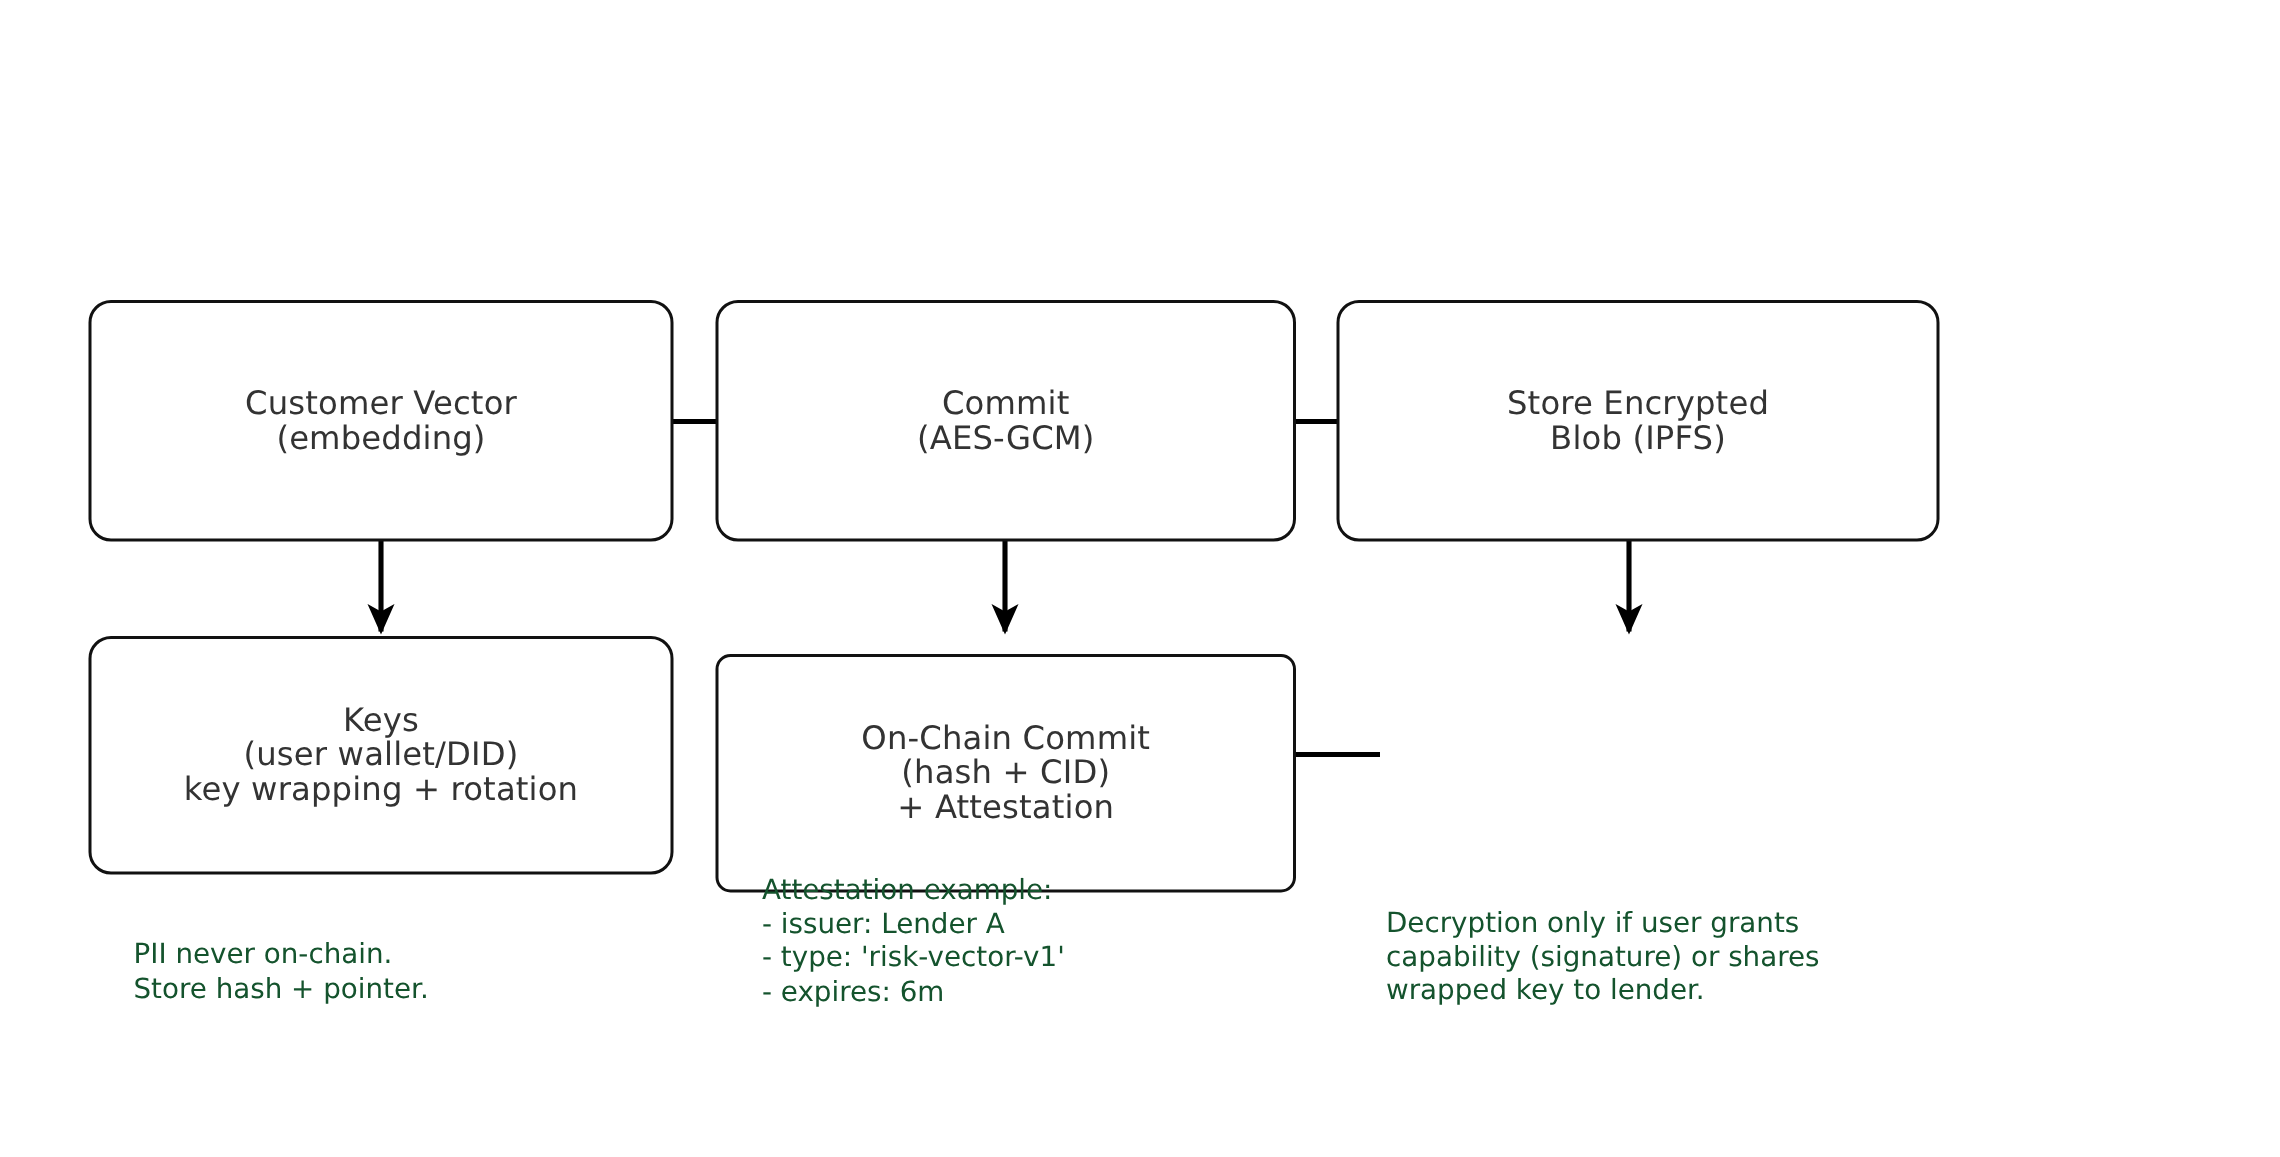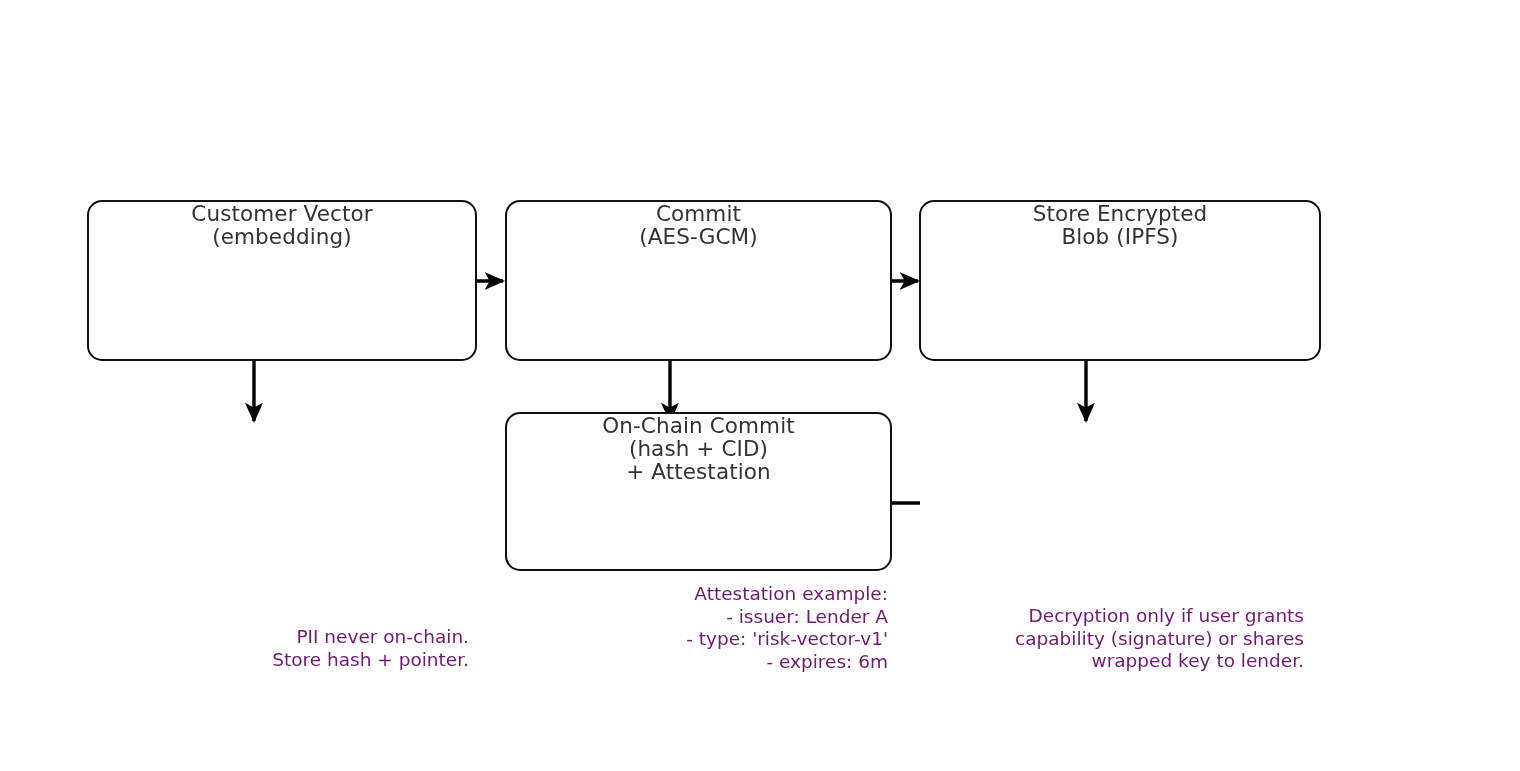--- a/index.html
+++ b/index.html
@@ -19,58 +19,57 @@
     height: 771px;
     background: #ffffff;
   }
   .node {
     position: absolute;
     box-sizing: border-box;
     border: 2.4px solid #111111;
     border-radius: 15px;
     background: #ffffff;
     display: flex;
-    align-items: flex-start;
+    align-items: center;
     justify-content: center;
     text-align: center;
     color: #333333;
     font-size: 21.5px;
     line-height: 1.07;
     letter-spacing: 0.1px;
     white-space: pre-line;
     z-index: 2;
-    margin-left: 28px;
   }
   .node-label {
     display: block;
     white-space: pre-line;
   }
   .caption {
     position: absolute;
-    color: #701a75;
+    color: #14532d;
     font-size: 18.5px;
     line-height: 1.22;
     white-space: pre-line;
-    text-align: right;
+    text-align: left;
     z-index: 3;
   }
   .arrow-layer {
     position: absolute;
     left: 0;
     top: 0;
     width: 1520px;
     height: 771px;
     z-index: 1;
   }
   
   #node-customer-vector { left: 59px;  top: 200px;  width: 390px; height: 161px; }
   #node-encrypt         { left: 477px; top: 200px;  width: 387px; height: 161px; }
   #node-store-blob      { left: 891px; top: 200px;  width: 402px; height: 161px; }
   #node-keys            { left: 59px;  top: 424px;  width: 390px; height: 159px; }
-  #node-onchain-commit  { left: 477px; top: 412px;  width: 387px; height: 159px; }
+  #node-onchain-commit  { left: 477px; top: 436px;  width: 387px; height: 159px; border-radius: 10px; }
   #node-access-request  { left: 891px; top: 424px;  width: 390px; height: 159px; }
   
   #caption-pii        { left: 89px;  top: 626px; width: 380px; }
   #caption-attestation{ left: 508px; top: 583px; width: 380px; }
   #caption-decryption { left: 924px; top: 605px; width: 380px; }
 </style>
 </head>
 <body>
 
 <div id="canvas">
@@ -115,20 +114,25 @@
   <div class="node" id="node-encrypt">
     <span class="node-label">Commit
 (AES-GCM)</span>
   </div>
 
   <div class="node" id="node-store-blob">
     <span class="node-label">Store Encrypted
 Blob (IPFS)</span>
   </div>
 
+  <div class="node" id="node-keys">
+    <span class="node-label">Keys
+(user wallet/DID)
+key wrapping + rotation</span>
+  </div>
 
   <div class="node" id="node-onchain-commit">
     <span class="node-label">On-Chain Commit
 (hash + CID)
 + Attestation</span>
   </div>
 
 
   <div class="caption" id="caption-pii">PII never on-chain.
 Store hash + pointer.</div>

